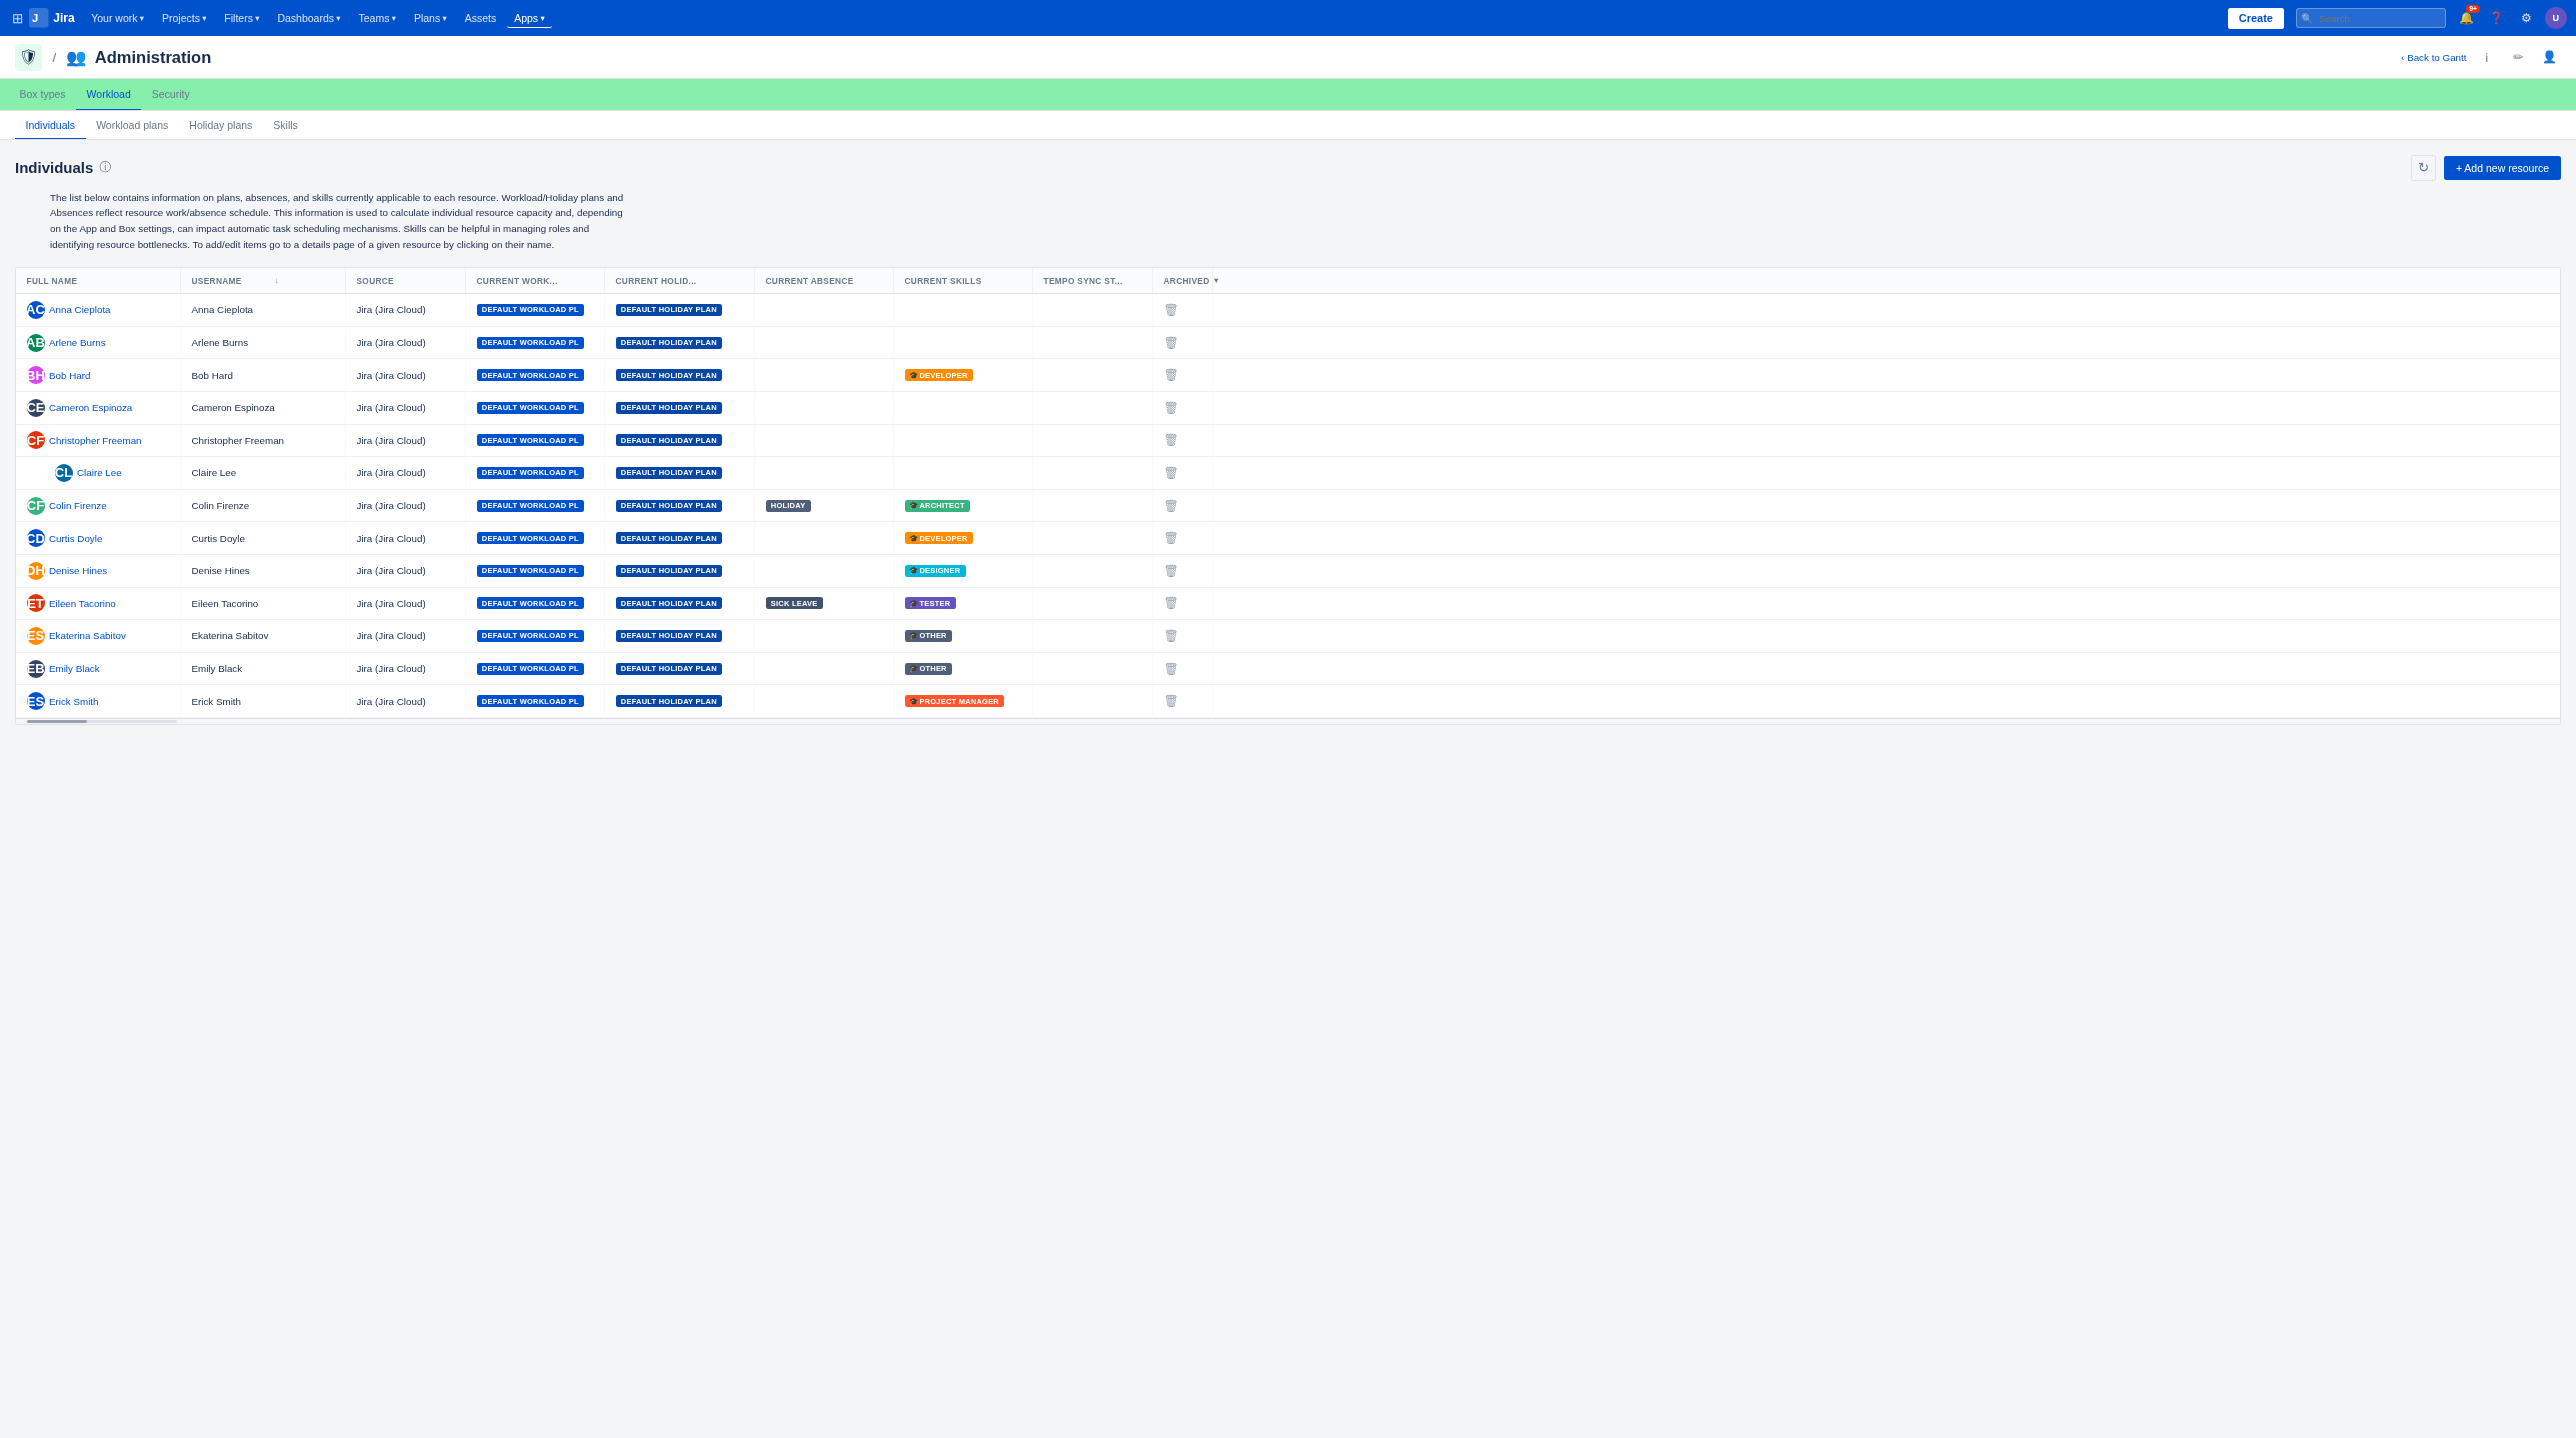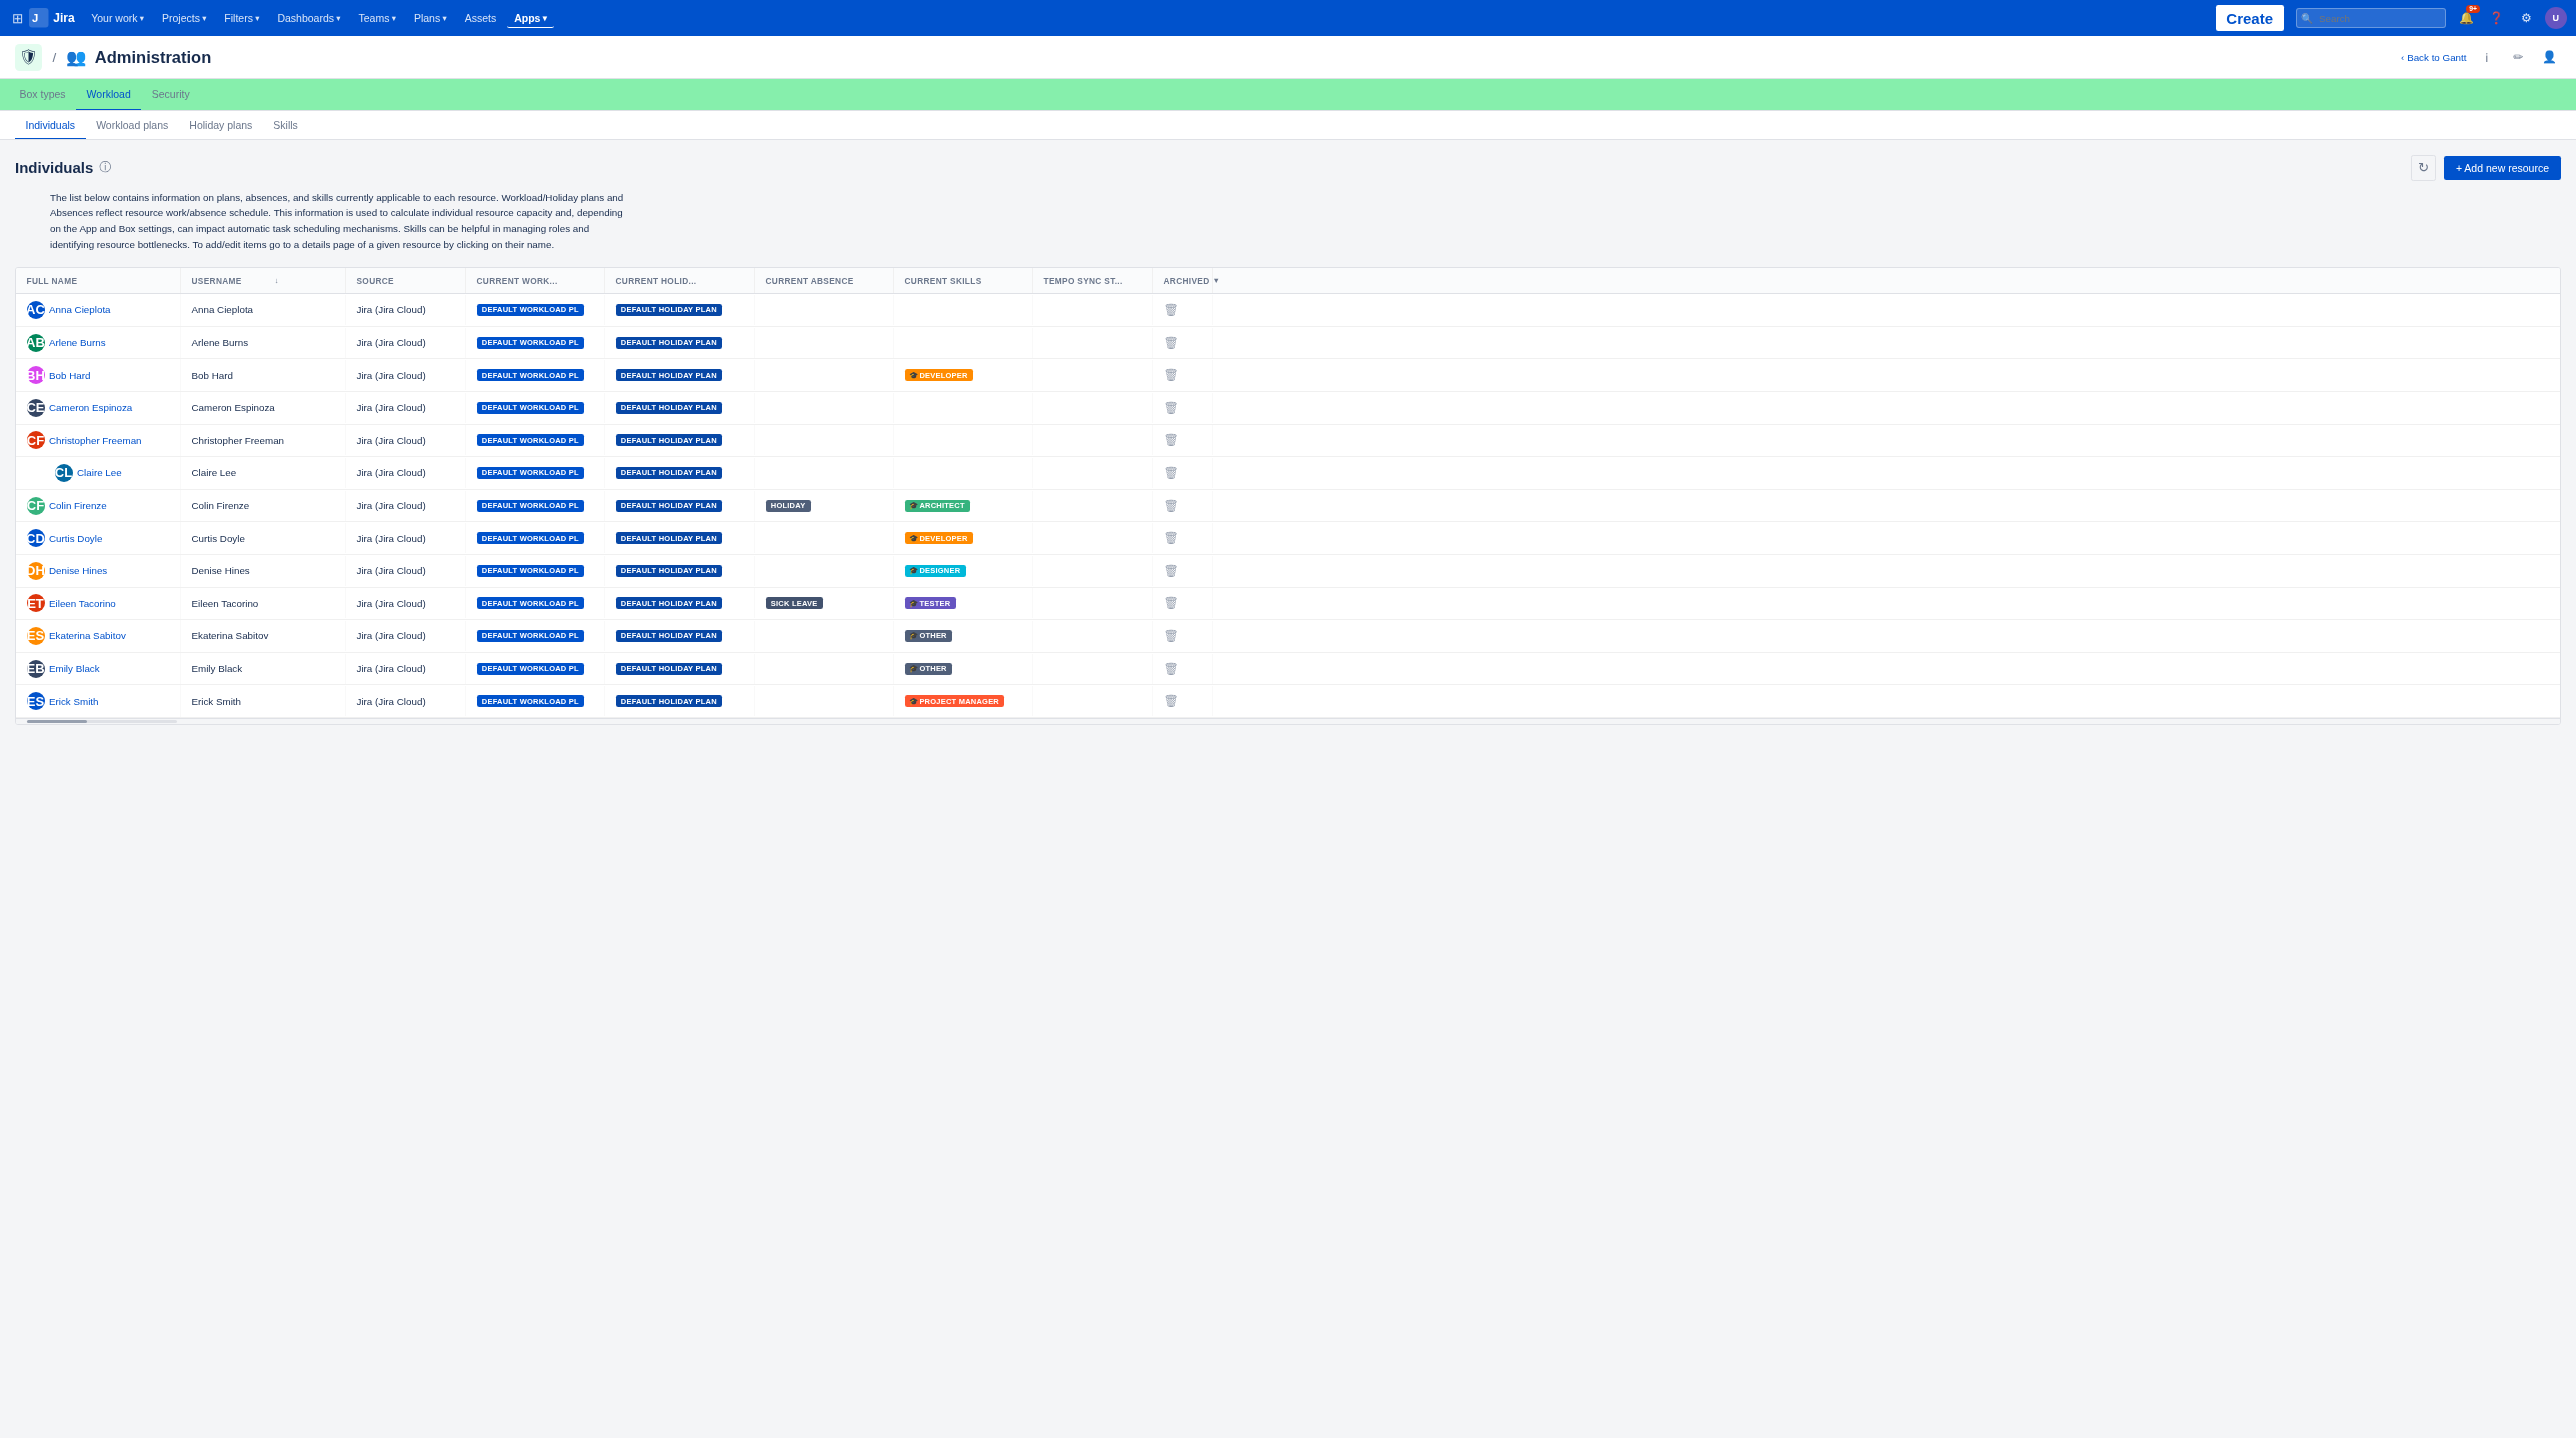--- a/index.html
+++ b/index.html
@@ -20,21 +20,21 @@
       color: rgba(255,255,255,0.85);
       font-size: 10.5px;
       padding: 3px 7.5px;
       border-radius: 2.3px;
       cursor: pointer;
       display: flex;
       align-items: center;
       gap: 2.3px;
       white-space: nowrap;
     }
-    .topnav-item.active { color: white; font-weight: 700; border-bottom: 1.5px solid white; }
+    .topnav-item.active { color: white; font-weight: 400; border-bottom: 1.5px solid white; }
     .topnav-spacer { flex: 1; }
     .topnav-search {
       background: rgba(255,255,255,0.15);
       border: 0.8px solid rgba(255,255,255,0.3);
       border-radius: 3px;
       padding: 3.8px 7.5px 3.8px 22.5px;
       color: white;
       width: 150px;
       font-size: 9.8px;
       position: relative;
@@ -68,21 +68,21 @@
       display: flex; align-items: center; justify-content: center;
       color: white; font-size: 9px; font-weight: 600;
       cursor: pointer;
     }
     .create-btn {
       background: white;
       color: #0052cc;
       border: none;
       border-radius: 2.3px;
       padding: 4.5px 10.5px;
-      font-size: 15px;
+      font-size: 11px;
       font-weight: 600;
       cursor: pointer;
     }
 
     
     .admin-header {
       background: white;
       padding: 7.5px 15px;
       display: flex;
       align-items: center;

